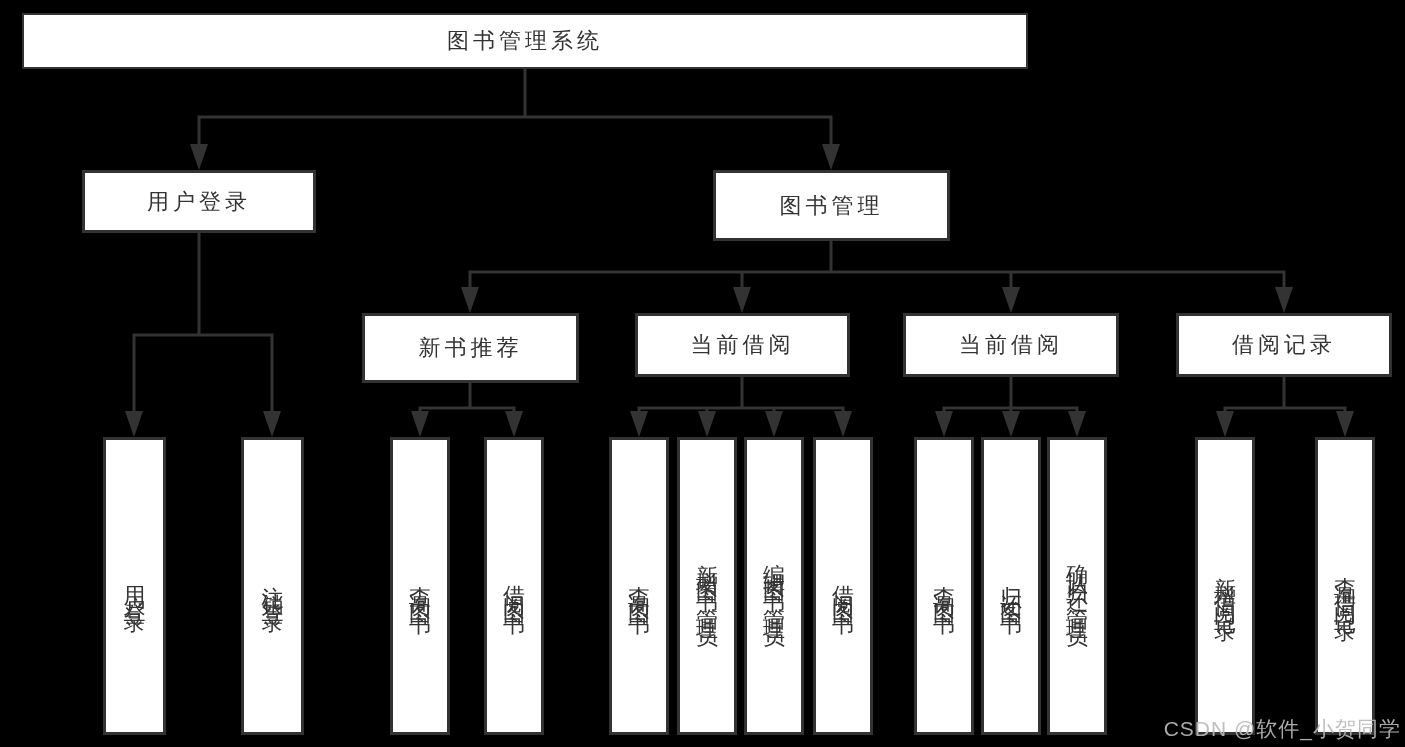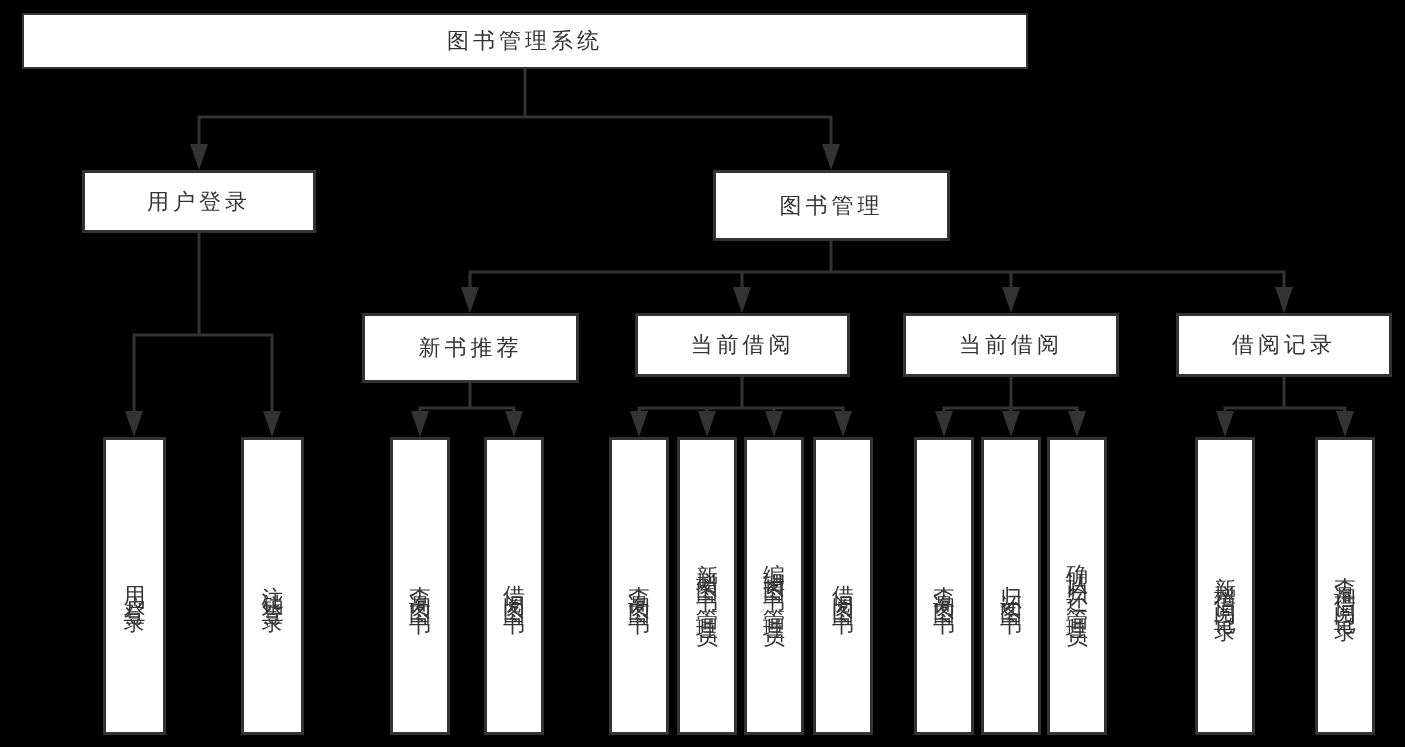--- a/index.html
+++ b/index.html
@@ -153,14 +153,15 @@
     <span class="label">确认归还（管理员）</span>
   </div>
 
   <div class="node vbox" style="left:1195px; top:437px; width:60px; height:298px;">
     <span class="label">新增借阅记录</span>
   </div>
   <div class="node vbox" style="left:1315px; top:437px; width:60px; height:298px;">
     <span class="label">查询借阅记录</span>
   </div>
 
+  <div class="watermark">CSDN @软件_小贺同学</div>
 
 </div>
 
 </body></html>

